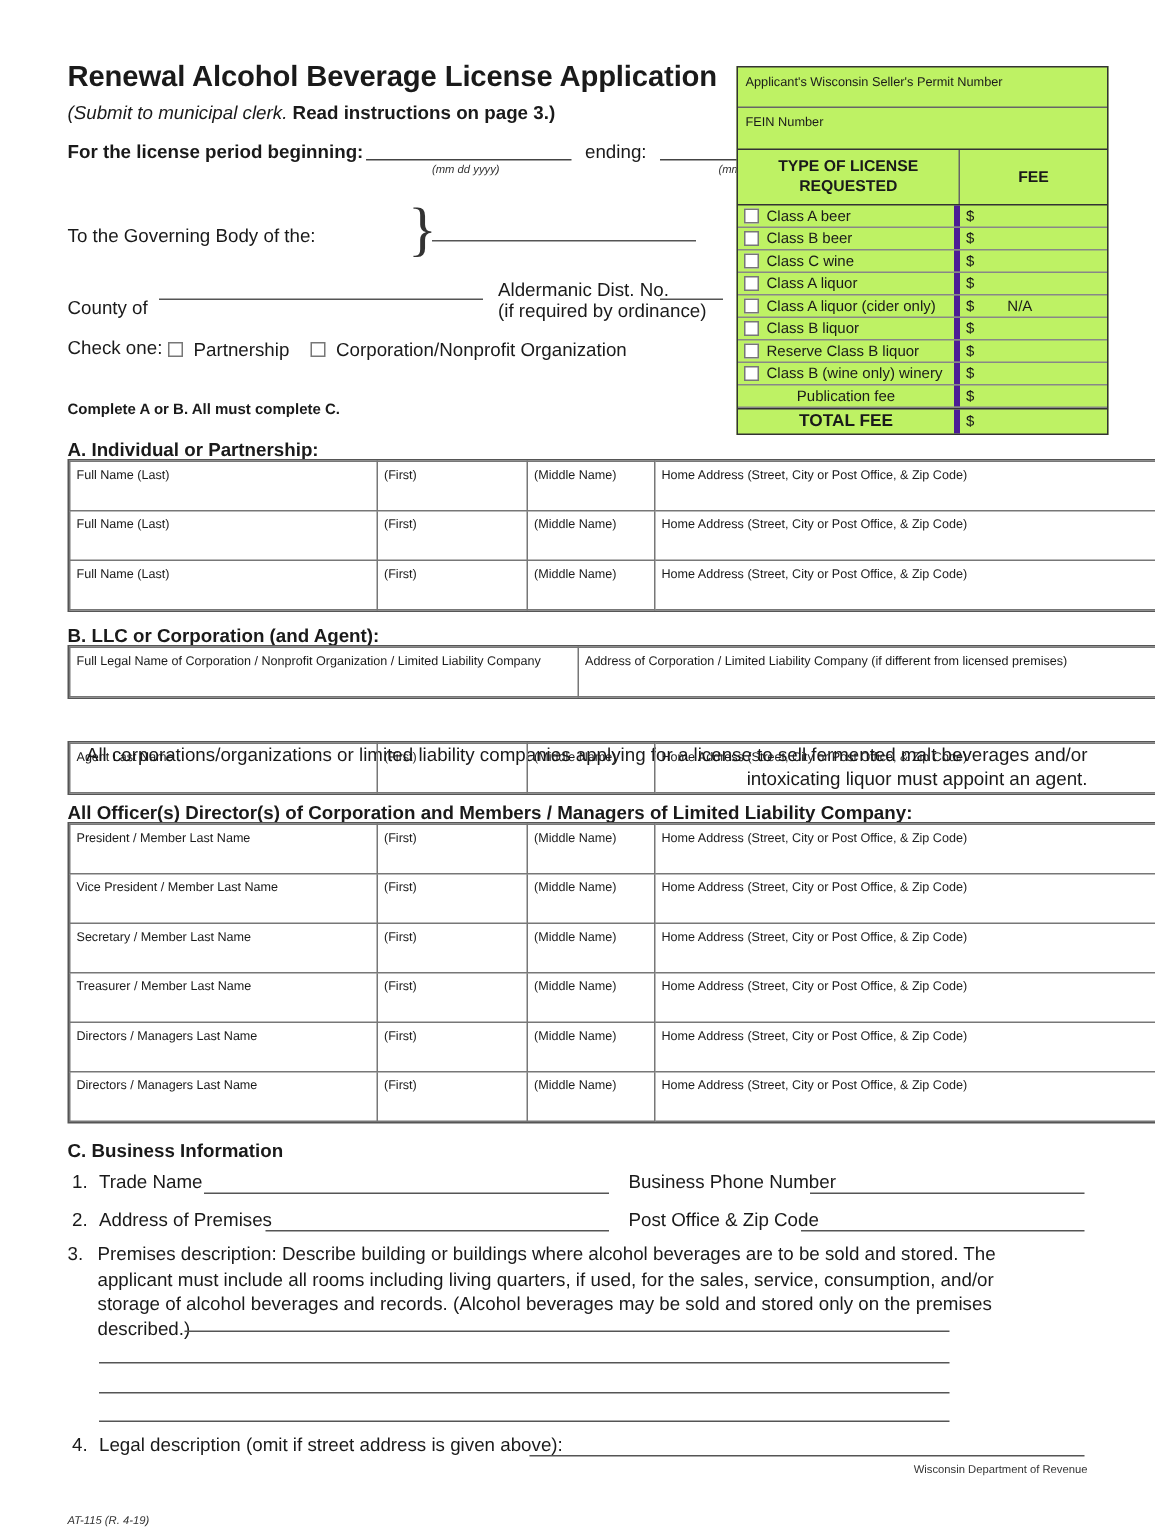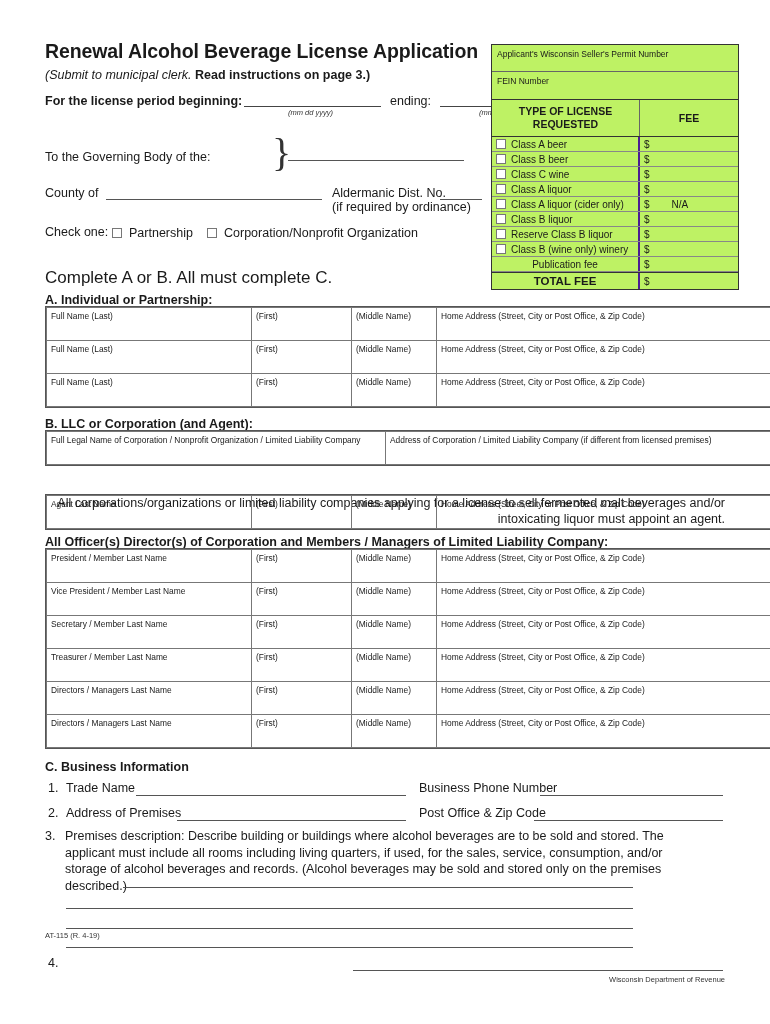--- a/index.html
+++ b/index.html
@@ -46,33 +46,33 @@
     display: inline-block; width: 10px; height: 10px;
     border: 1px solid #777; background: #fff; flex: none;
   }
   .brace {
     position: absolute; left: 272px; top: 127px;
     font-size: 40px; color: #333; font-family: "Liberation Serif", serif;
     line-height: 52px;
   }
   .gov-line { position: absolute; left: 288px; top: 160px; width: 176px; border-bottom: 1px solid #555; }
 
-  .county { position: absolute; left: 45px; top: 186px; font-size: 12.5px; }
+  .county { position: absolute; left: 45px; top: 198px; font-size: 12.5px; }
   .county-line { position: absolute; left: 106px; top: 199px; width: 216px; border-bottom: 1px solid #555; }
   .alderm { position: absolute; left: 332px; top: 186px; font-size: 12.5px; }
   .alderm-line { position: absolute; left: 440px; top: 199px; width: 42px; border-bottom: 1px solid #555; }
   .alderm-sub { position: absolute; left: 332px; top: 200px; font-size: 12.5px; text-align: right; }
 
   .checkone { position: absolute; left: 45px; top: 225px; font-size: 12.5px; }
   .chk-grid { position: absolute; left: 112px; top: 224px; font-size: 12.5px; }
   .chk-grid .row { display: flex; height: 18px; align-items: center; }
   .chk-grid .c1 { width: 95px; display: flex; align-items: center; gap: 7px; }
   .chk-grid .c2 { display: flex; align-items: center; gap: 7px; }
 
-  .complete-ab { position: absolute; left: 45px; top: 268px; font-size: 17px; font-weight: normal; }
+  .complete-ab { position: absolute; left: 45px; top: 268px; font-size: 10px; font-weight: bold; }
 
   
   .feebox {
     position: absolute; left: 491px; top: 44px; width: 248px;
     border: 1.4px solid #333; background: #bef264;
   }
   .fee-inputrow {
     border-bottom: 1px solid #666; height: 27px;
     font-size: 8.5px; padding: 4px 5px 0 5px;
   }
@@ -83,21 +83,21 @@
     width: 148px; border-right: 1px solid #666; text-align: center;
     font-size: 10.5px; font-weight: bold; padding: 5px 2px; line-height: 13px;
   }
   .fee-head .h2 {
     flex: 1; text-align: center; font-size: 10.5px; font-weight: bold;
     display: flex; align-items: center; justify-content: center;
   }
   .fee-row { display: flex; border-bottom: 1px solid #888; height: 15px; }
   .fee-row:last-child { border-bottom: none; }
   .fee-row .fc1 {
-    width: 148px; border-right: 2px solid #4c1d95; font-size: 10px;
+    width: 148px; border-right: 4px solid #4c1d95; font-size: 10px;
     display: flex; align-items: center; gap: 5px; padding-left: 4px;
   }
   .fee-row .fc2 {
     flex: 1; font-size: 10px; display: flex; align-items: center;
     padding-left: 4px; gap: 22px;
   }
   .fee-row.pub .fc1 { justify-content: center; padding-left: 0; }
   .fee-row.total { border-top: 1.4px solid #333; height: 17px; }
   .fee-row.total .fc1 {
     justify-content: center; padding-left: 0; font-weight: bold; font-size: 11.5px;
@@ -121,21 +121,21 @@
 
   
   .c-line-lbl { position: absolute; font-size: 12.5px; }
   .rule { position: absolute; border-bottom: 1px solid #555; }
 
   .para { position: absolute; left: 45px; font-size: 12.5px; line-height: 16.5px; width: 620px; }
   .para .num { position: absolute; left: 0; }
   .para .txt { display: block; margin-left: 20px; }
 
   
-  .foot-l { position: absolute; left: 45px; top: 931px; font-size: 7.5px; color: #333; }
+  .foot-l { position: absolute; left: 45px; top: 1009px; font-size: 7.5px; color: #333; font-style: italic; }
   .foot-r { position: absolute; right: 45px; top: 975px; font-size: 7.5px; color: #333; }
 </style>
 </head>
 <body>
 
 <div class="page">
 
   <div class="title">Renewal Alcohol Beverage License Application</div>
   <div class="subtitle">
     <span class="ital">(Submit to municipal clerk.</span>
@@ -403,18 +403,19 @@
   <div class="para" style="top:828px;">
     <span class="num">3.</span>
     <span class="txt">Premises description:  Describe building or buildings where alcohol beverages are to be sold and stored. The applicant must include all rooms including living quarters, if used, for the sales, service, consumption, and/or storage of alcohol beverages and records. (Alcohol beverages may be sold and stored only on the premises described.)</span>
   </div>
   <div class="rule" style="left:123px;top:887px;width:510px;"></div>
   <div class="rule" style="left:66px;top:908px;width:567px;"></div>
   <div class="rule" style="left:66px;top:928px;width:567px;"></div>
   <div class="rule" style="left:66px;top:947px;width:567px;"></div>
 
   <div class="c-line-lbl" style="left:48px;top:956px;">4.</div>
+  <div class="c-line-lbl" style="left:66px;top:956px;">Legal description (omit if street address is given above):</div>
   <div class="rule" style="left:353px;top:970px;width:370px;"></div>
 
   <div class="foot-l">AT-115 (R. 4-19)</div>
   <div class="foot-r">Wisconsin Department of Revenue</div>
 
 </div>
 
 </body></html>

